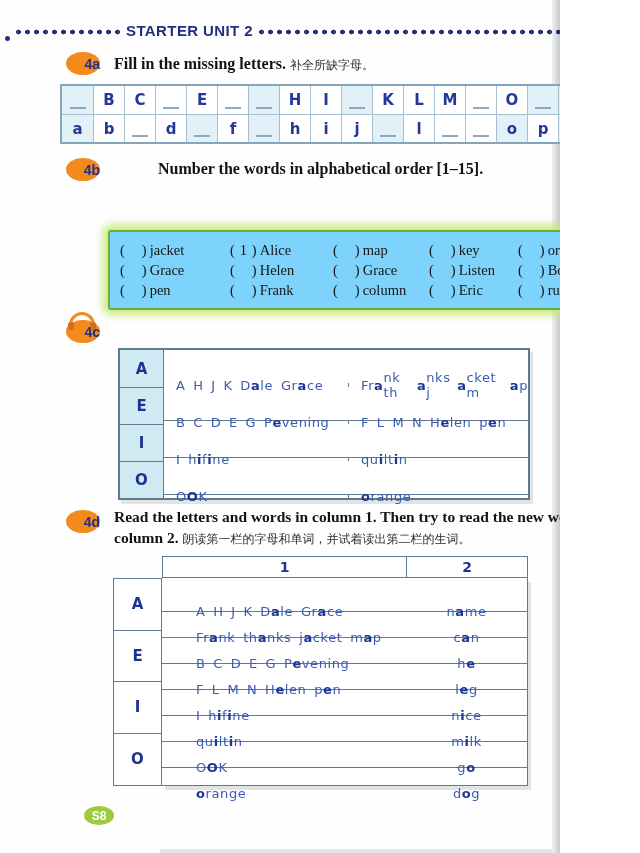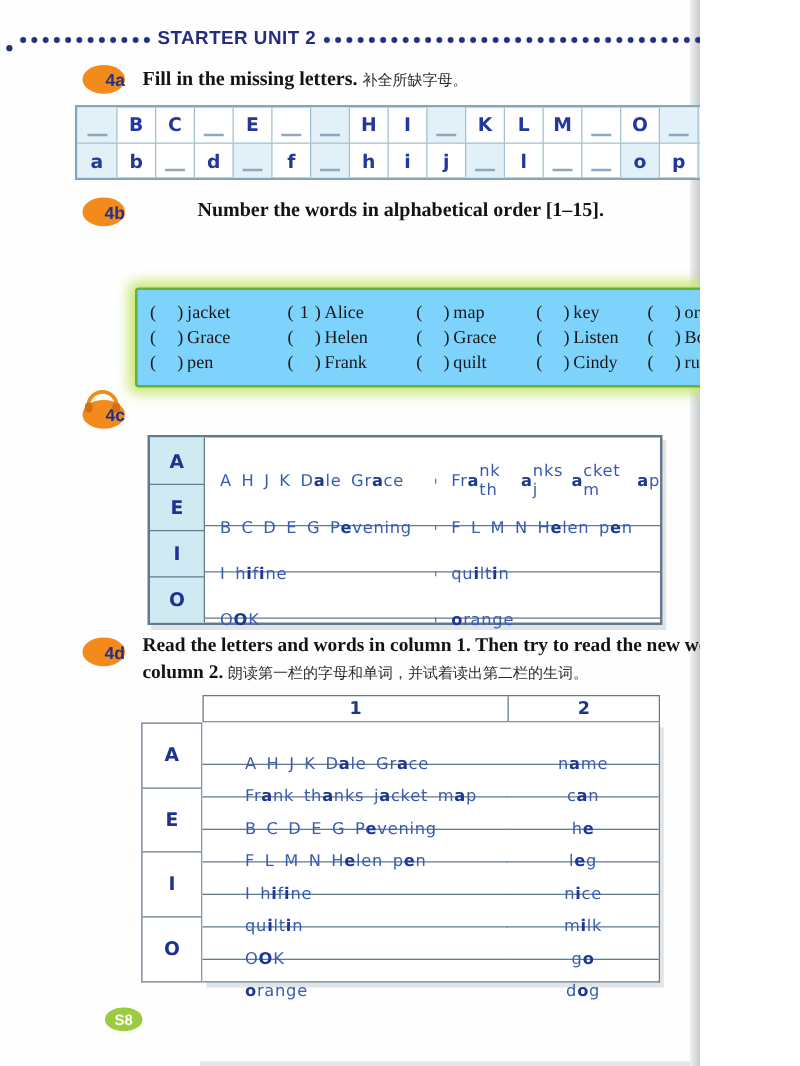--- a/index.html
+++ b/index.html
@@ -255,22 +255,22 @@
     <span class="wi"><span class="p">(</span><span class="n"></span><span class="p">)</span><span class="w">map</span></span>
     <span class="wi"><span class="p">(</span><span class="n"></span><span class="p">)</span><span class="w">key</span></span>
     <span class="wi"><span class="p">(</span><span class="n"></span><span class="p">)</span><span class="w">orange</span></span>
     <span class="wi"><span class="p">(</span><span class="n"></span><span class="p">)</span><span class="w">Grace</span></span>
     <span class="wi"><span class="p">(</span><span class="n"></span><span class="p">)</span><span class="w">Helen</span></span>
     <span class="wi"><span class="p">(</span><span class="n"></span><span class="p">)</span><span class="w">Grace</span></span>
     <span class="wi"><span class="p">(</span><span class="n"></span><span class="p">)</span><span class="w">Listen</span></span>
     <span class="wi"><span class="p">(</span><span class="n"></span><span class="p">)</span><span class="w">Bob</span></span>
     <span class="wi"><span class="p">(</span><span class="n"></span><span class="p">)</span><span class="w">pen</span></span>
     <span class="wi"><span class="p">(</span><span class="n"></span><span class="p">)</span><span class="w">Frank</span></span>
-    <span class="wi"><span class="p">(</span><span class="n"></span><span class="p">)</span><span class="w">quilt</span></span>
-    <span class="wi"><span class="p">(</span><span class="n"></span><span class="p">)</span><span class="w">Cindy</span></span>
+    <span class="wi"><span class="p">(</span><span class="n"></span><span class="p">)</span><span class="w">column</span></span>
+    <span class="wi"><span class="p">(</span><span class="n"></span><span class="p">)</span><span class="w">Eric</span></span>
     <span class="wi"><span class="p">(</span><span class="n"></span><span class="p">)</span><span class="w">ruler</span></span>
   </div>
 
   <div class="badge" style="left:66px;top:320px;">
     <span class="hp-band"></span>
     <span>4c</span>
   </div>
 
   <div class="t4c">
     <div class="lc letter-cell">A</div>

